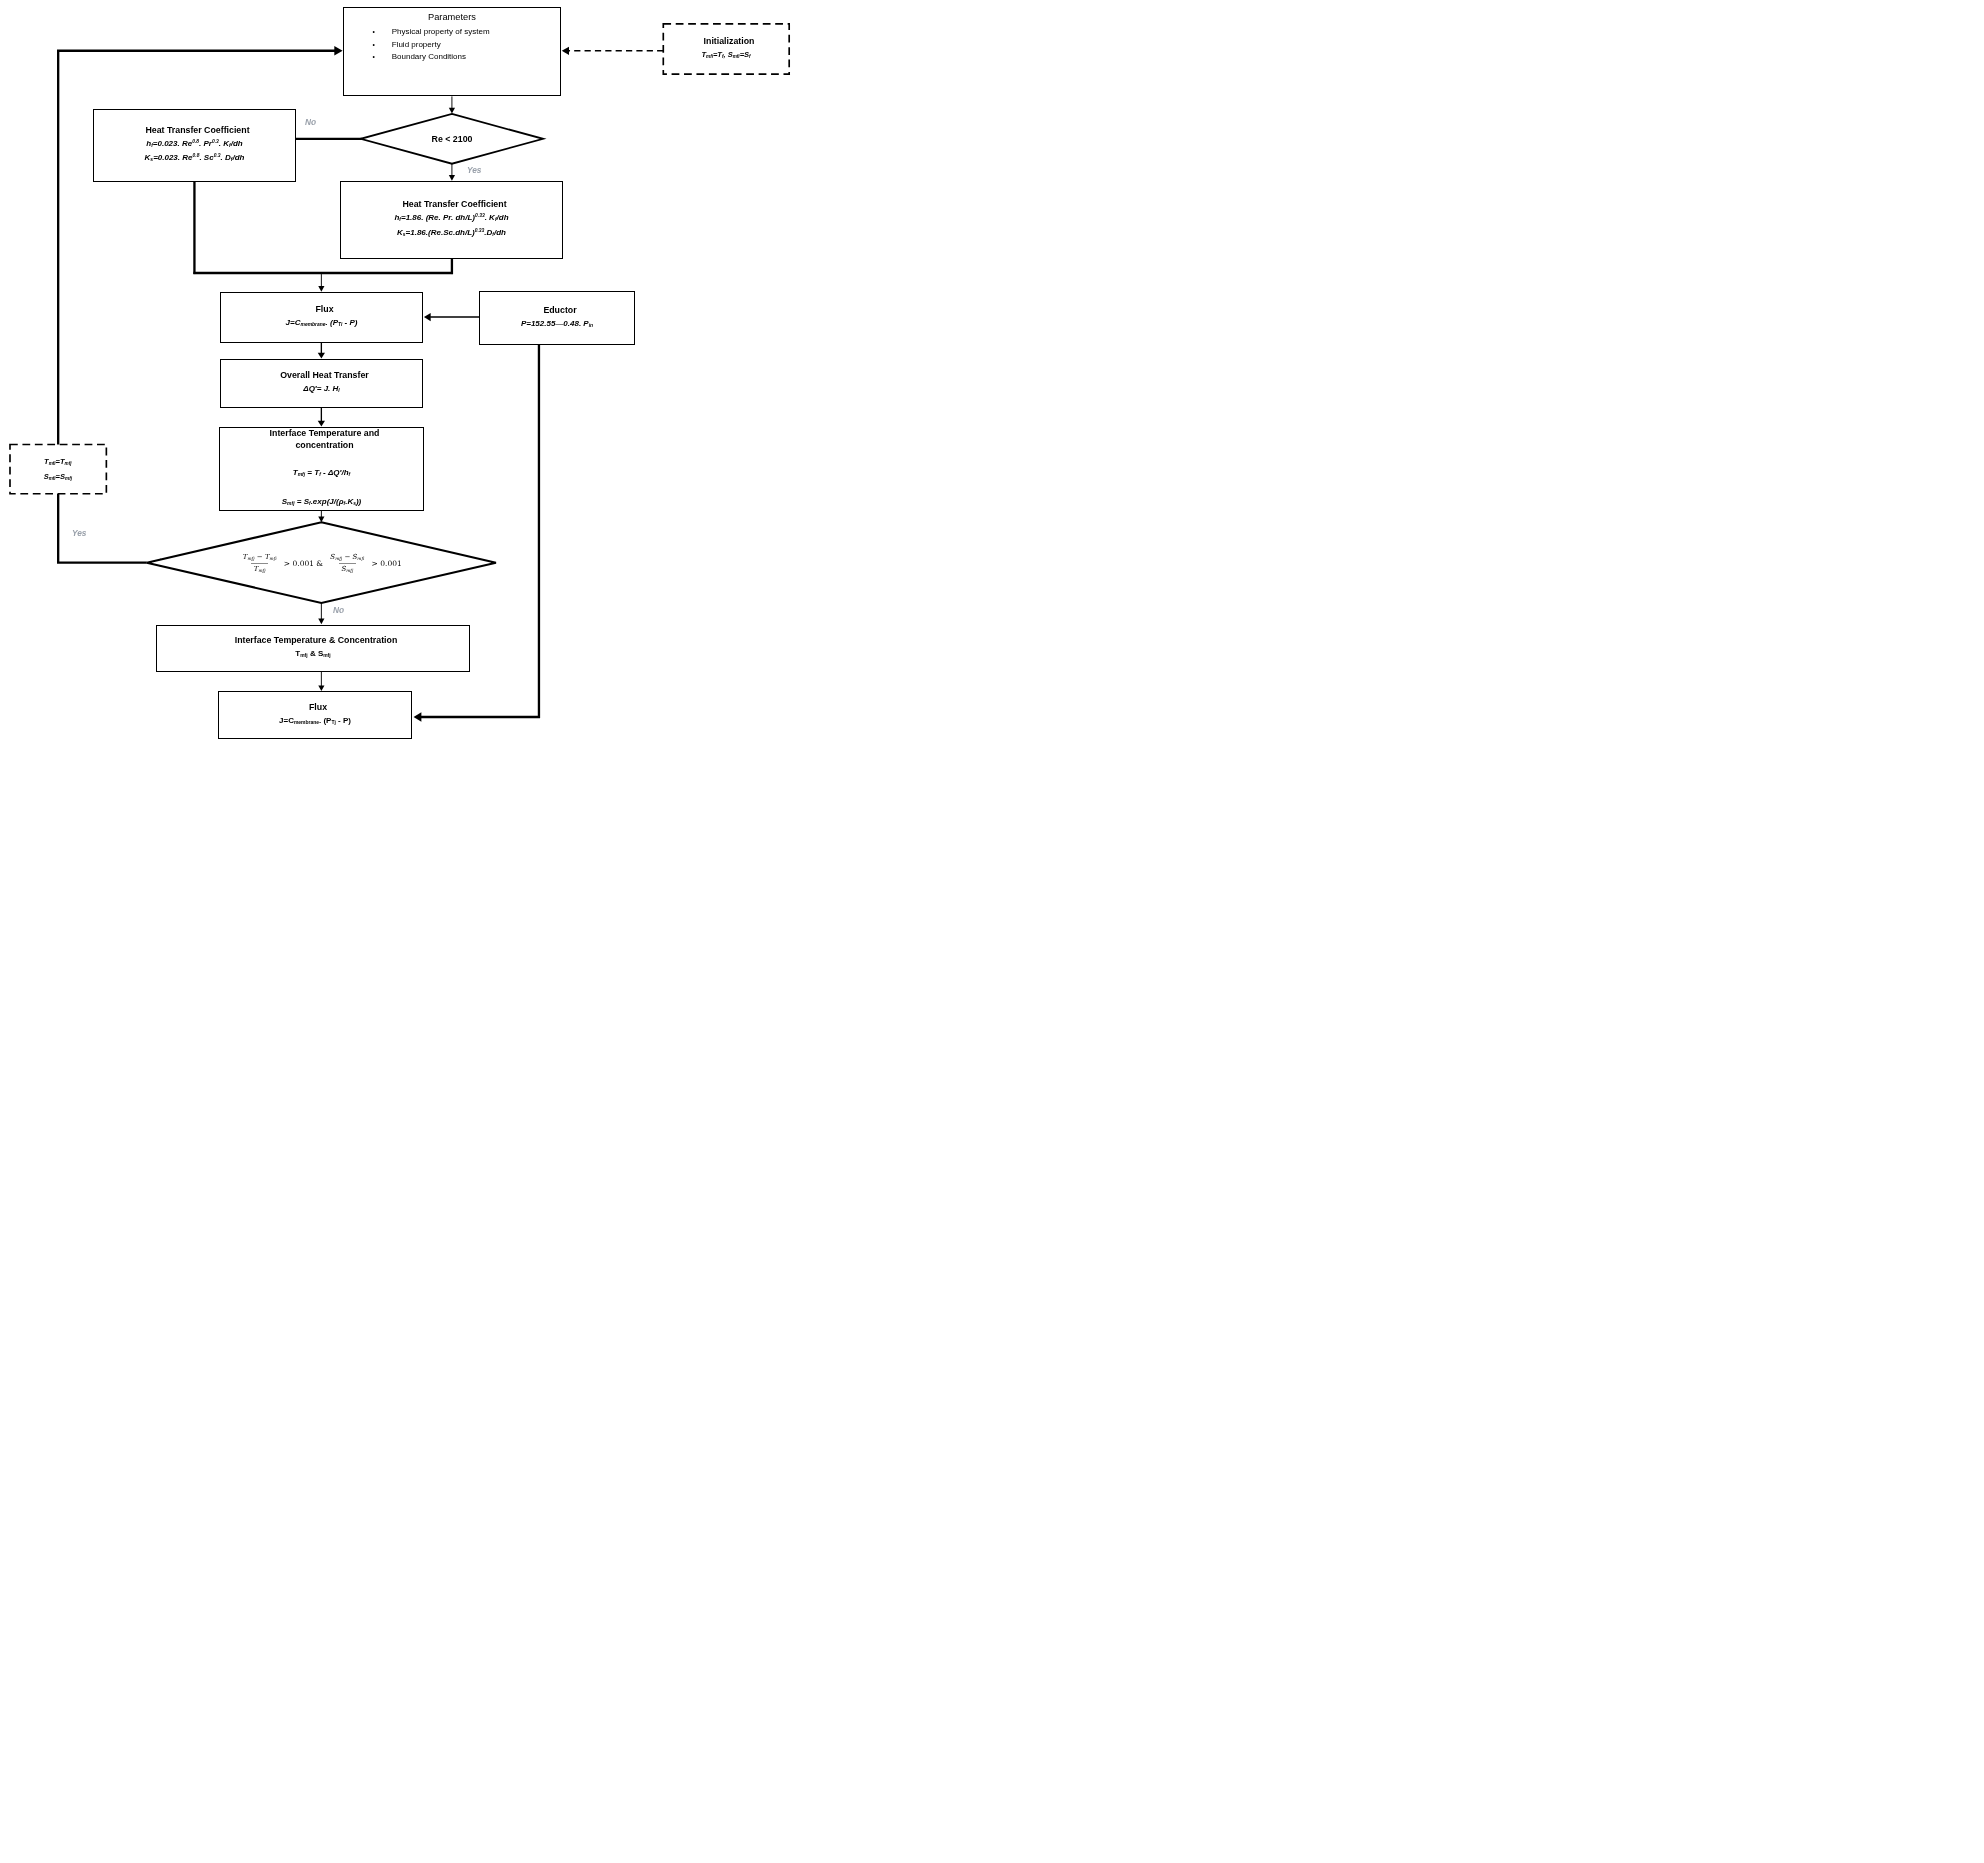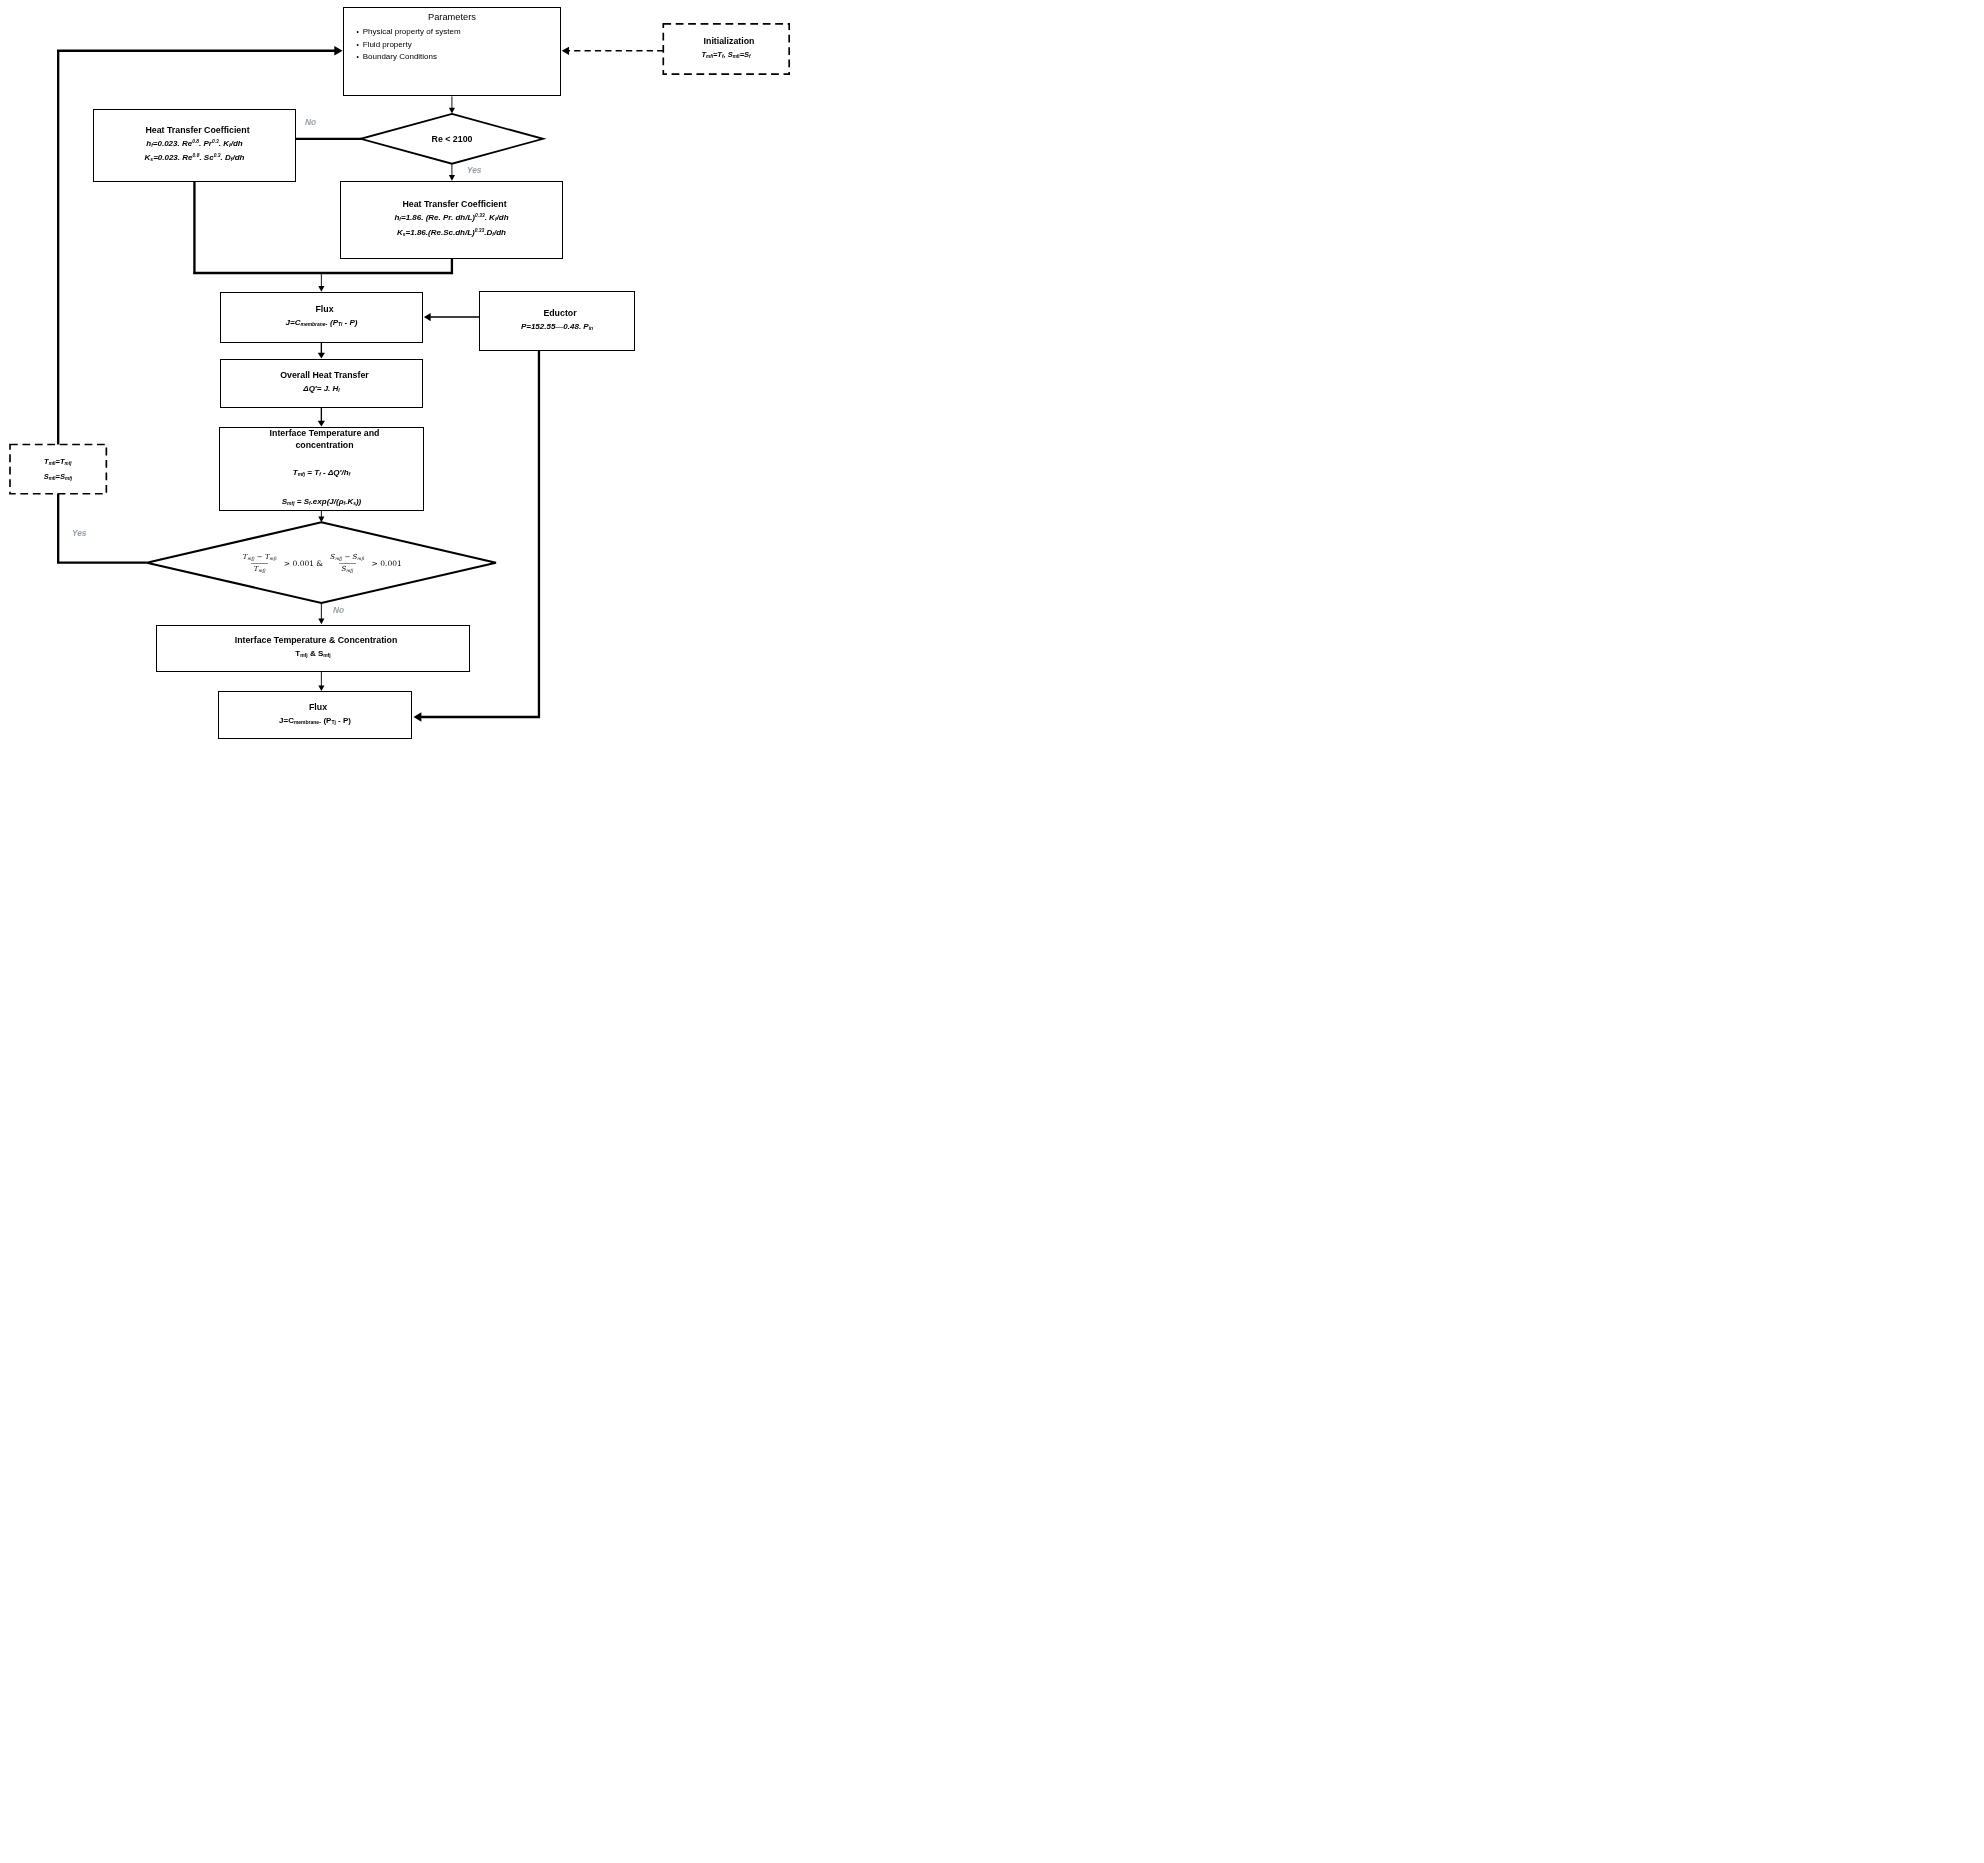--- a/index.html
+++ b/index.html
@@ -11,21 +11,21 @@
         text-align:center;z-index:2;}
   .node.ghost{background:transparent;border:none;z-index:2;}
   .title{font-weight:bold;font-size:8.8px;line-height:1.35;margin-left:6px;}
   .big-title{font-weight:normal;font-size:9.3px;}
   .formula{font-style:italic;font-weight:bold;font-size:8px;line-height:1.85;}
   .formula.upright{font-style:normal;}
   .soft{font-weight:600;font-style:italic;font-size:7.5px;line-height:1.9;}
   sub{font-size:0.62em;vertical-align:-0.3em;letter-spacing:0;}
   sup{font-size:0.62em;vertical-align:0.55em;}
   .p-bullets{width:100%;padding:4.1px 2.1px 0 12.4px;text-align:left;box-sizing:border-box;}
-  .p-bullet{display:flex;gap:4px;font-size:8px;line-height:1.55;font-weight:500;}
+  .p-bullet{display:flex;gap:17px;font-size:8px;line-height:1.55;font-weight:500;margin-left:16px;}
   .p-bullet .dot{font-size:6.7px;line-height:1.8;}
   .flowlabel{position:absolute;z-index:3;font-style:italic;font-weight:600;
              font-size:8.3px;color:#99a0aa;}
   .cond{position:absolute;z-index:3;display:flex;align-items:center;justify-content:center;
         font-weight:bold;font-size:8.8px;}
   .conv{position:absolute;z-index:3;display:flex;align-items:center;justify-content:center;
         gap:4.7px;}
   .frac{display:inline-flex;flex-direction:column;align-items:center;
         font-family:"DejaVu Serif",serif;font-style:italic;font-size:7px;line-height:1.2;}
   .frac .num{padding:0 2.6px 1px;}
@@ -126,21 +126,21 @@
     <div class="title">Heat Transfer Coefficient</div>
     <div class="formula">h<sub>f</sub>=1.86. (Re. Pr. dh/L)<sup>0.33</sup>. K<sub>f</sub>/dh</div>
     <div class="formula">K<sub>s</sub>=1.86.(Re.Sc.dh/L)<sup>0.33</sup>.D<sub>f</sub>/dh</div>
   </div>
 
   <div class="node" style="left:220px;top:292px;width:203px;height:51px;">
     <div class="title">Flux</div>
     <div class="formula">J=C<sub>membrane</sub>. (P<sub>Ti</sub> - P)</div>
   </div>
 
-  <div class="node" style="left:479px;top:291px;width:156px;height:60px;">
+  <div class="node" style="left:479px;top:291px;width:156px;height:54px;">
     <div class="title">Eductor</div>
     <div class="formula">P=152.55—0.48. P<sub>in</sub></div>
   </div>
 
   <div class="node" style="left:220px;top:359px;width:203px;height:49px;">
     <div class="title">Overall Heat Transfer</div>
     <div class="formula">ΔQ′= J. H<sub>l</sub></div>
   </div>
 
   <div class="node" style="left:219px;top:427px;width:205px;height:84px;padding:0 18px;justify-content:space-between;">

